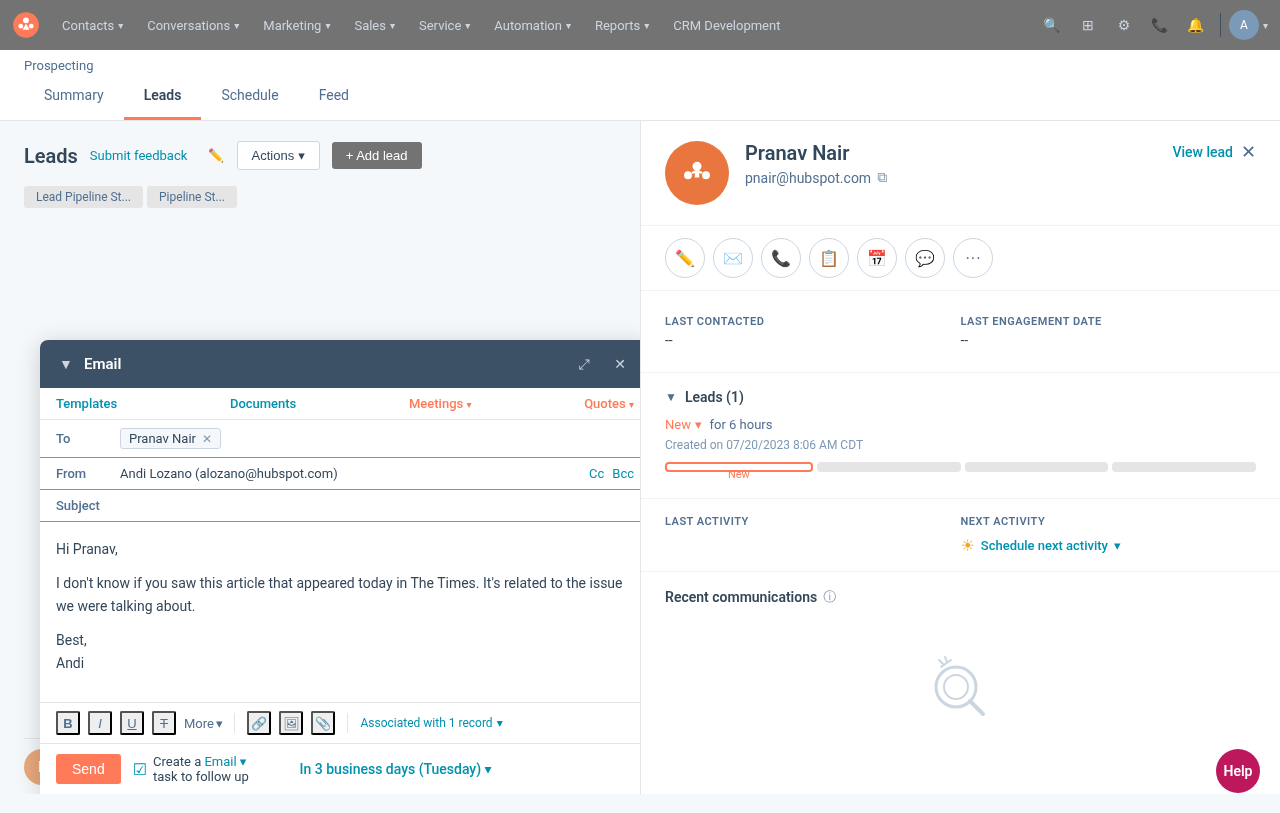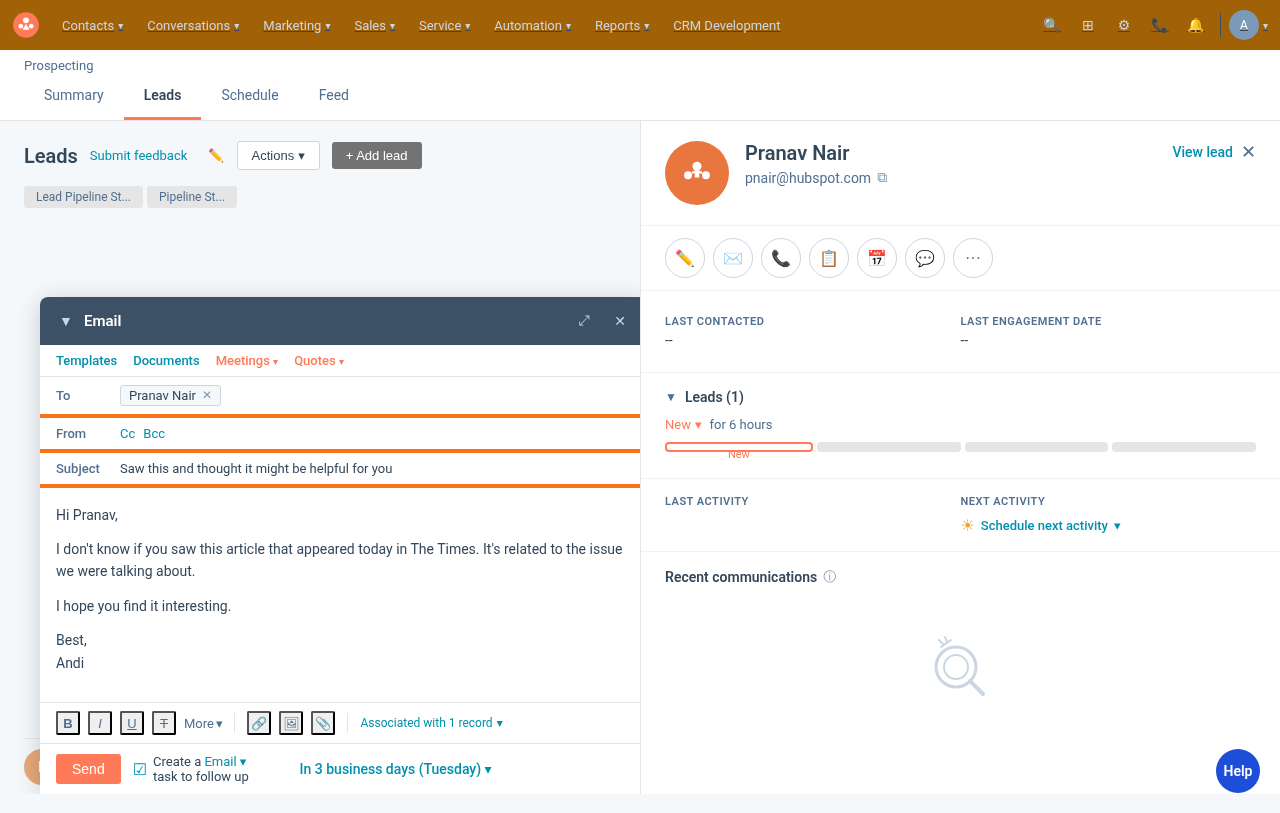--- a/index.html
+++ b/index.html
@@ -1,28 +1,27 @@
 <!DOCTYPE html>
 <html><head>
   <meta charset="utf-8">
   <style>
     * { box-sizing: border-box; margin: 0; padding: 0; }
     body { font-family: -apple-system, BlinkMacSystemFont, 'Segoe UI', Roboto, sans-serif; background: #f5f8fa; color: #33475b; font-size: 14px; }
 
     
     .top-nav {
-      background: #a16207;
+      background: #737373;
       height: 50px;
       display: flex;
       align-items: center;
       padding: 0 12px;
       gap: 4px;
       position: relative;
       z-index: 100;
-      text-decoration: underline;
     }
     .nav-logo {
       width: 28px;
       height: 28px;
       margin-right: 8px;
     }
     .nav-item {
       color: #cbd6e2;
       font-size: 13px;
       padding: 6px 10px;
@@ -181,35 +180,36 @@
       width: 28px; height: 28px;
       display: flex; align-items: center; justify-content: center;
       cursor: pointer; color: #cbd6e2; border-radius: 3px;
     }
 
     .email-toolbar {
       border-bottom: 1px solid #e5e5e5;
       padding: 8px 16px;
       display: flex;
       gap: 16px;
+      justify-content: space-between;
     }
     .toolbar-link {
       font-size: 13px;
       color: #0091ae;
       cursor: pointer;
       font-weight: 500;
     }
     .toolbar-link.active { color: #ff7a59; }
     .toolbar-link-arrow { font-size: 10px; }
 
     .email-field {
       display: flex;
       align-items: center;
       padding: 8px 16px;
-      border-bottom: 4px solid #f97316;
+      border-bottom: 1px solid #f97316;
       gap: 12px;
     }
     .email-field-label {
       font-size: 13px;
       color: #516f90;
       min-width: 52px;
       font-weight: 500;
     }
     .recipient-tag {
       display: flex;
@@ -408,21 +408,21 @@
       display: flex; justify-content: center; align-items: center; padding: 20px;
     }
 
     
     .help-btn {
       position: fixed;
       bottom: 20px;
       right: 20px;
       width: 44px; height: 44px;
       border-radius: 50%;
-      background: #1d4ed8;
+      background: #be185d;
       color: #fff;
       display: flex; align-items: center; justify-content: center;
       font-size: 14px; font-weight: 600;
       cursor: pointer;
       z-index: 999;
     }
 
     
     .pipeline-step.active-outlined {
       height: 10px;
@@ -555,35 +555,34 @@
       <div class="email-field">
         <span class="email-field-label">To</span>
         <div class="recipient-tag">
           <span>Pranav Nair</span>
           <span class="remove-tag">✕</span>
         </div>
       </div>
 
       <div class="email-field">
         <span class="email-field-label">From</span>
+        <span class="from-text">Andi Lozano (alozano@hubspot.com)</span>
         <div class="cc-bcc-links">
           <span class="cc-bcc-link">Cc</span>
           <span class="cc-bcc-link">Bcc</span>
         </div>
       </div>
 
       <div class="email-field">
         <span class="email-field-label">Subject</span>
-        <span class="subject-text">Saw this and thought it might be helpful for you</span>
       </div>
 
       <div class="email-body">
         <p>Hi Pranav,</p>
         <p>I don't know if you saw this article that appeared today in The Times. It's related to the issue we were talking about.</p>
-        <p>I hope you find it interesting.</p>
         <p>Best,<br>Andi</p>
       </div>
 
       <div class="email-formatting">
         <button class="fmt-btn" style="font-weight:bold;">B</button>
         <button class="fmt-btn" style="font-style:italic;">I</button>
         <button class="fmt-btn" style="text-decoration:underline;">U</button>
         <button class="fmt-btn" style="text-decoration:line-through;">T</button>
         <div class="fmt-more">
           <span>More</span>
@@ -675,20 +674,21 @@
         <span class="section-title">Leads (1)</span>
       </div>
 
       <div class="lead-status-row">
         <div class="lead-status-badge">
           <span>New</span>
           <span>▾</span>
         </div>
         <span class="lead-duration">for 6 hours</span>
       </div>
+      <div class="lead-created">Created on 07/20/2023 8:06 AM CDT</div>
 
       <div class="pipeline-bar">
         <div class="pipeline-step active-outlined" style="border:2px solid #ff7a59; background:transparent;">
           <span style="font-size:11px; color:#ff7a59; display:block; text-align:center; margin-top:4px;">New</span>
         </div>
         <div class="pipeline-step" style="background:#e5e5e5; height:10px;"></div>
         <div class="pipeline-step" style="background:#e5e5e5; height:10px;"></div>
         <div class="pipeline-step" style="background:#e5e5e5; height:10px;"></div>
       </div>
     </div>

